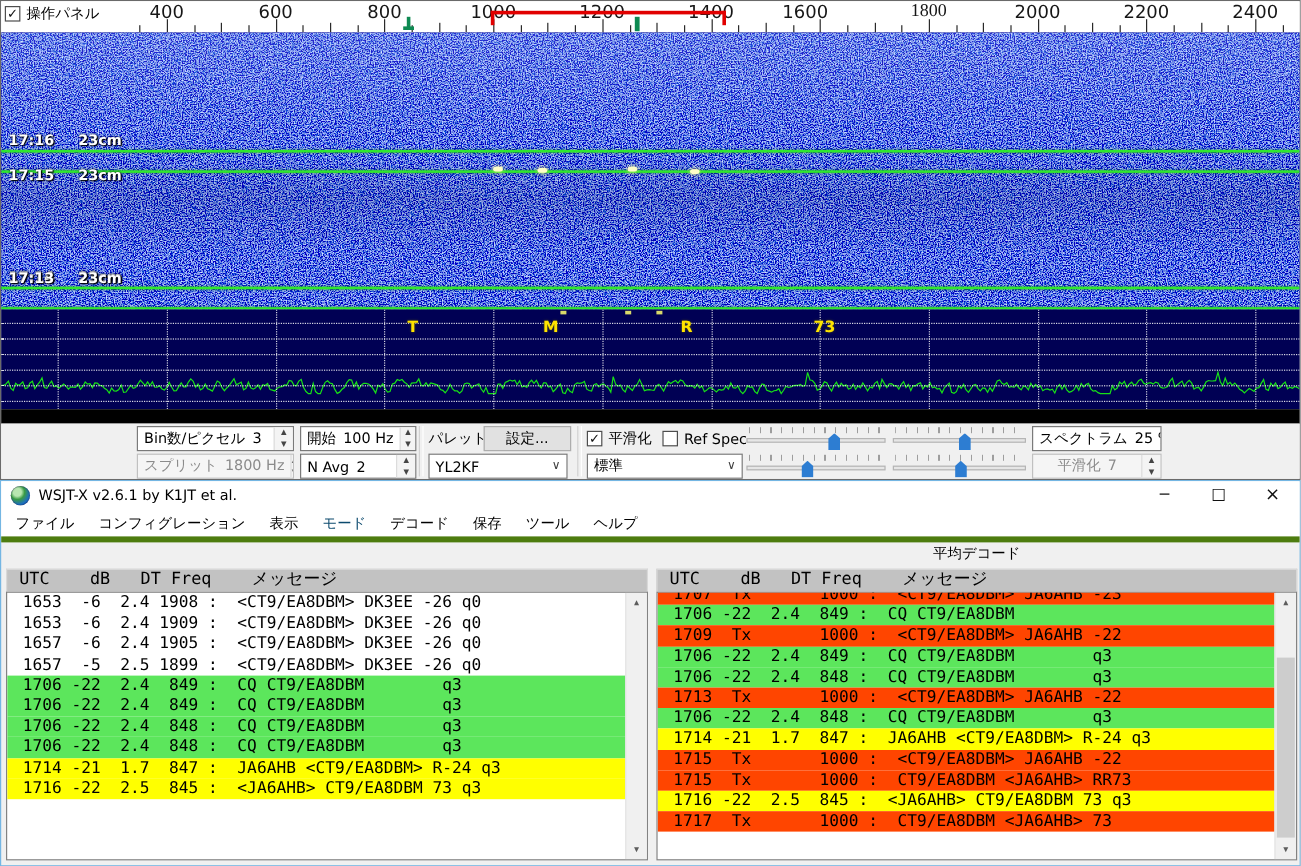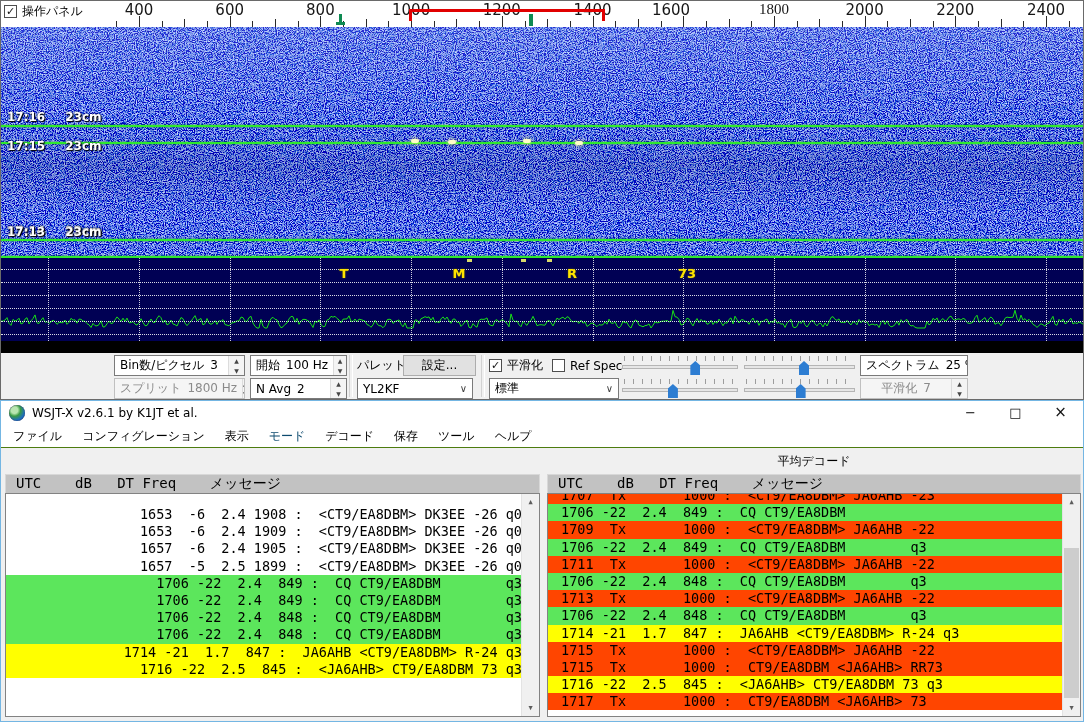--- a/index.html
+++ b/index.html
@@ -51,21 +51,21 @@
   .slider .track{height:2px;margin:4px 1px 0 1px;background:#e6e6e6;border:1px solid #b5b5b5;}
   .slider .handle{position:absolute;top:6px;width:10px;height:14px;background:#2d7dd2;clip-path:polygon(0 32%,50% 0,100% 32%,100% 100%,0 100%);}
 
   
   #main-window{position:absolute;left:0;top:400px;width:1084px;height:322px;background:#f0f0f0;border:1px solid #74b6e3;box-sizing:border-box;}
   #titlebar{position:relative;height:24px;background:#fff;display:flex;align-items:center;}
   #app-icon{width:16px;height:16px;margin:0 7px 0 8px;border-radius:50%;background:radial-gradient(circle at 34% 32%,#b8e6b0 0 22%,#3a9c44 40%,#1d6fc0 68%,#0c3f8e 100%);box-shadow:inset 0 0 1px #003;}
   #title-text{font-size:12px;color:#000;}
   .winbtn{position:absolute;top:0;width:45px;height:24px;text-align:center;line-height:23px;font-size:13px;color:#111;}
   #btn-min{right:90px;} #btn-max{right:45px;} #btn-close{right:0;font-size:15px;}
-  #menubar{height:22px;background:#fff;display:flex;align-items:center;padding-left:2px;font-size:12px;border-bottom:1px solid #4d7c0f;}
+  #menubar{height:22px;background:#fff;display:flex;align-items:center;padding-left:2px;font-size:12px;border-bottom:5px solid #4d7c0f;}
   .menu-item{padding:0 10px;color:#000;}
   .menu-item.disabled{color:#0c4a6e;}
 
   .panel{position:absolute;top:0;height:322px;}
   #panel-left{left:4px;width:535px;} #panel-right{left:546px;width:534px;}
   .p-title{position:absolute;top:52px;left:0;width:100%;text-align:center;font-size:12px;color:#000;}
   .p-head{position:absolute;top:73px;left:0;right:0;height:19px;background:#c2c2c2;border:1px solid #d8d8d8;border-bottom:none;box-sizing:border-box;font-family:"DejaVu Sans Mono",monospace;font-size:14px;line-height:17px;white-space:pre;padding-left:10px;color:#000;}
   .p-list{position:absolute;top:92px;left:0;right:0;height:224px;background:#fff;border:1px solid #828282;box-sizing:border-box;overflow:hidden;font-family:"DejaVu Sans Mono",monospace;font-size:13.5px;color:#000;}
   .rows{position:absolute;left:0;top:0;right:17px;}
   .row{height:17.2px;line-height:17.3px;white-space:pre;padding-left:13px;overflow:hidden;}
@@ -313,21 +313,21 @@
         <div class="menu-item disabled">モード</div>
         <div class="menu-item">デコード</div>
         <div class="menu-item">保存</div>
         <div class="menu-item">ツール</div>
         <div class="menu-item">ヘルプ</div>
       </nav>
 
     <div class="panel" id="panel-left">
       <div class="p-head">UTC    dB   DT Freq    メッセージ</div>
       <div class="p-list">
-        <div class="rows" id="rows-left" style="margin-top: 12px; text-align: right;">
+        <div class="rows" id="rows-left" style="margin-top: 0;">
             <div class="row">1653  -6  2.4 1908 :  &lt;CT9/EA8DBM&gt; DK3EE -26 q0</div>
             <div class="row">1653  -6  2.4 1909 :  &lt;CT9/EA8DBM&gt; DK3EE -26 q0</div>
             <div class="row">1657  -6  2.4 1905 :  &lt;CT9/EA8DBM&gt; DK3EE -26 q0</div>
             <div class="row">1657  -5  2.5 1899 :  &lt;CT9/EA8DBM&gt; DK3EE -26 q0</div>
             <div class="row hl-green">1706 -22  2.4  849 :  CQ CT9/EA8DBM        q3</div>
             <div class="row hl-green">1706 -22  2.4  849 :  CQ CT9/EA8DBM        q3</div>
             <div class="row hl-green">1706 -22  2.4  848 :  CQ CT9/EA8DBM        q3</div>
             <div class="row hl-green">1706 -22  2.4  848 :  CQ CT9/EA8DBM        q3</div>
             <div class="row hl-yellow">1714 -21  1.7  847 :  JA6AHB &lt;CT9/EA8DBM&gt; R-24 q3</div>
             <div class="row hl-yellow">1716 -22  2.5  845 :  &lt;JA6AHB&gt; CT9/EA8DBM 73 q3</div>
@@ -342,21 +342,20 @@
 
     <div class="panel" id="panel-right">
       <div class="p-title">平均デコード</div>
       <div class="p-head">UTC    dB   DT Freq    メッセージ</div>
       <div class="p-list">
         <div class="rows" id="rows-right" style="margin-top: -7px;">
             <div class="row hl-orange">1707  Tx       1000 :  &lt;CT9/EA8DBM&gt; JA6AHB -23</div>
             <div class="row hl-green">1706 -22  2.4  849 :  CQ CT9/EA8DBM</div>
             <div class="row hl-orange">1709  Tx       1000 :  &lt;CT9/EA8DBM&gt; JA6AHB -22</div>
             <div class="row hl-green">1706 -22  2.4  849 :  CQ CT9/EA8DBM        q3</div>
-            <div class="row hl-orange">1711  Tx       1000 :  &lt;CT9/EA8DBM&gt; JA6AHB -22</div>
             <div class="row hl-green">1706 -22  2.4  848 :  CQ CT9/EA8DBM        q3</div>
             <div class="row hl-orange">1713  Tx       1000 :  &lt;CT9/EA8DBM&gt; JA6AHB -22</div>
             <div class="row hl-green">1706 -22  2.4  848 :  CQ CT9/EA8DBM        q3</div>
             <div class="row hl-yellow">1714 -21  1.7  847 :  JA6AHB &lt;CT9/EA8DBM&gt; R-24 q3</div>
             <div class="row hl-orange">1715  Tx       1000 :  &lt;CT9/EA8DBM&gt; JA6AHB -22</div>
             <div class="row hl-orange">1715  Tx       1000 :  CT9/EA8DBM &lt;JA6AHB&gt; RR73</div>
             <div class="row hl-yellow">1716 -22  2.5  845 :  &lt;JA6AHB&gt; CT9/EA8DBM 73 q3</div>
             <div class="row hl-orange">1717  Tx       1000 :  CT9/EA8DBM &lt;JA6AHB&gt; 73</div>
           </div>
         <div class="sbar">

